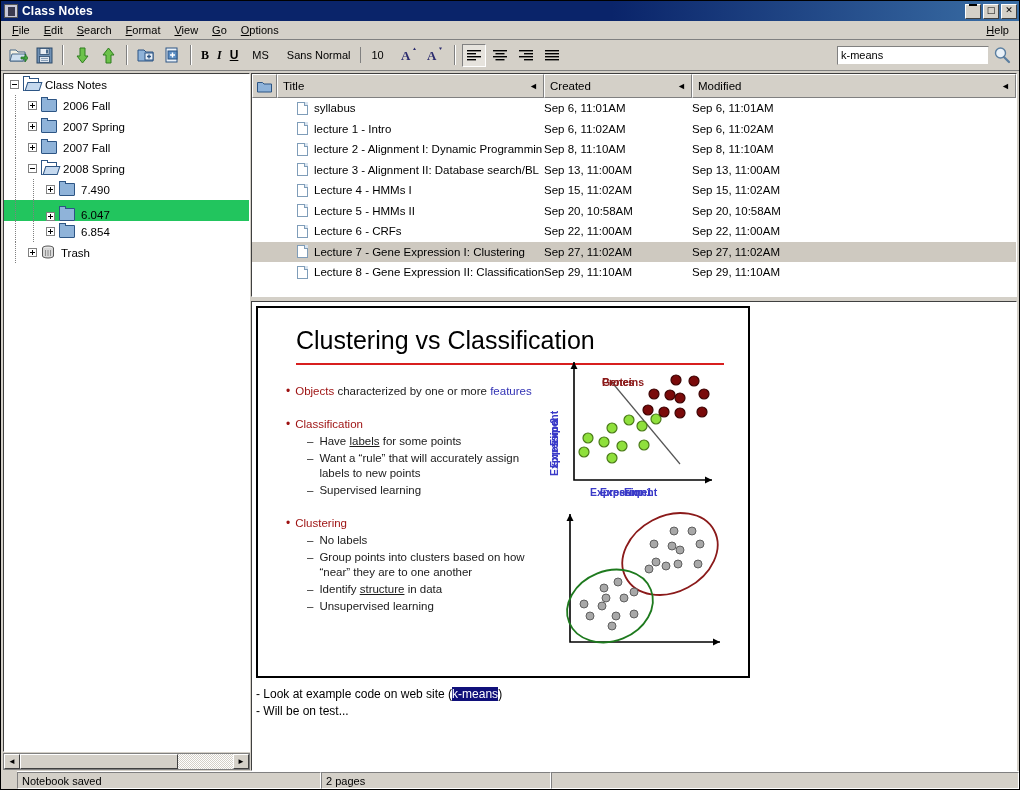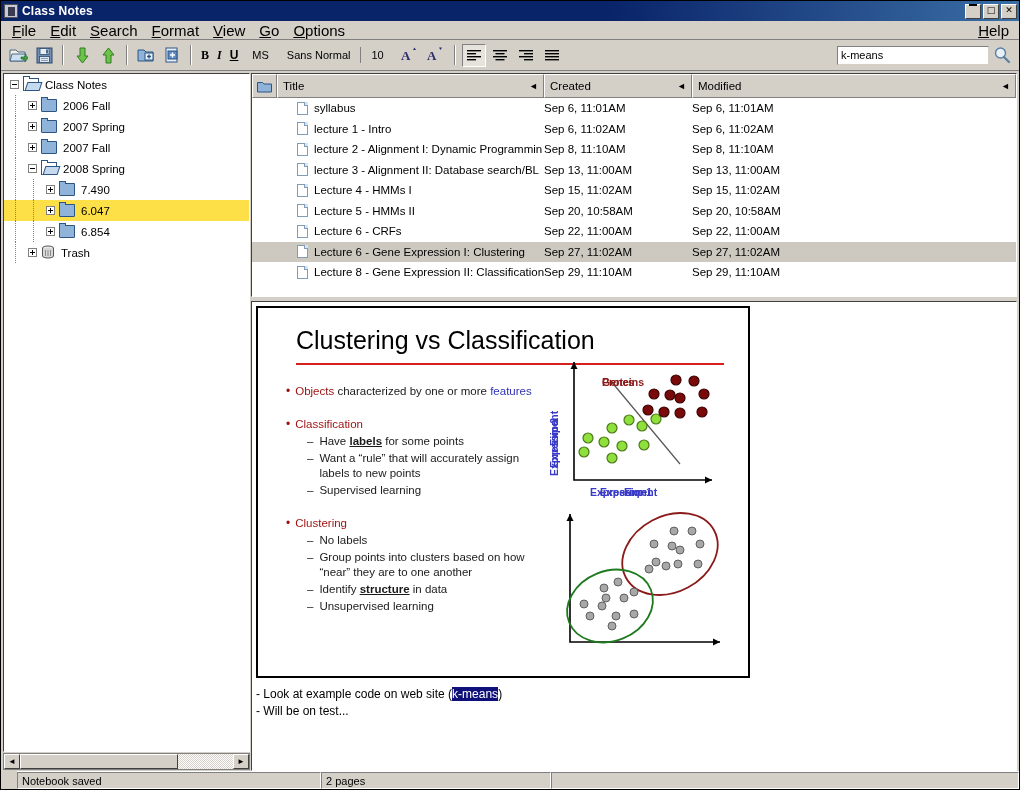--- a/index.html
+++ b/index.html
@@ -67,21 +67,21 @@
     height: 19px;
     background: #d4d0c8;
     display: flex; align-items: center;
     border-bottom: 1px solid #808080;
     flex: 0 0 auto;
     padding-left: 4px;
     box-sizing: border-box;
   }
   .menu-item {
     padding: 2px 7px 2px 7px;
-    font-size: 15px;
+    font-size: 11px;
     cursor: default;
   }
   .menu-item u { text-decoration: underline; }
   .menu-right { margin-left: auto; padding-right: 10px; }
 
   
   .toolbar {
     height: 31px;
     background: #d4d0c8;
     display: flex; align-items: center;
@@ -160,21 +160,21 @@
     position: relative;
     box-sizing: border-box;
   }
   .tnode {
     height: 21px;
     display: flex; align-items: center;
     position: relative;
     font-size: 11.5px;
     white-space: nowrap;
   }
-  .tnode.sel { background: #fde047; }
+  .tnode.sel { background: #22c55e; align-items: flex-end; }
   .tbox {
     width: 9px; height: 9px;
     border: 1px solid #808080;
     background: #fff;
     box-sizing: border-box;
     position: relative;
     flex: 0 0 auto;
     margin-right: 4px;
   }
   .tbox:before {
@@ -377,21 +377,21 @@
   .b1 .dot { color: #9d1010; margin-right: 5px; font-size: 12px; line-height: 14px;}
   .b1 .txt { }
   .hl-red { color: #9d1010; }
   .hl-blue { color: #3232b4; }
   .b2 {
     margin-left: 21px; display: flex;
     margin-top: 2px;
   }
   .b2 .dash { margin-right: 6px; }
   .b2 .txt { max-width: 230px; }
-  u.underline { text-decoration: underline; font-weight: bold; }
+  u.underline { text-decoration: underline; }
 
   
   .diagram-top { position: absolute; left: 286px; top: 48px; width: 200px; height: 150px; }
   .diagram-bottom { position: absolute; left: 286px; top: 198px; width: 200px; height: 160px; }
   .ovl {
     position: absolute;
     font-size: 10.5px;
     font-weight: bold;
     white-space: nowrap;
   }
@@ -745,21 +745,21 @@
               <div class="cell-title">
                 <span class="docicon"></span>
                 <span>Lecture 6 - CRFs</span>
               </div>
               <div class="cell-created">Sep 22, 11:00AM</div>
               <div class="cell-modified">Sep 22, 11:00AM</div>
             </div>
             <div class="row sel">
               <div class="cell-title">
                 <span class="docicon"></span>
-                <span>Lecture 6 - Gene Expression I: Clustering</span>
+                <span>Lecture 7 - Gene Expression I: Clustering</span>
               </div>
               <div class="cell-created">Sep 27, 11:02AM</div>
               <div class="cell-modified">Sep 27, 11:02AM</div>
             </div>
             <div class="row">
               <div class="cell-title">
                 <span class="docicon"></span>
                 <span>Lecture 8 - Gene Expression II: Classification</span>
               </div>
               <div class="cell-created">Sep 29, 11:10AM</div>

